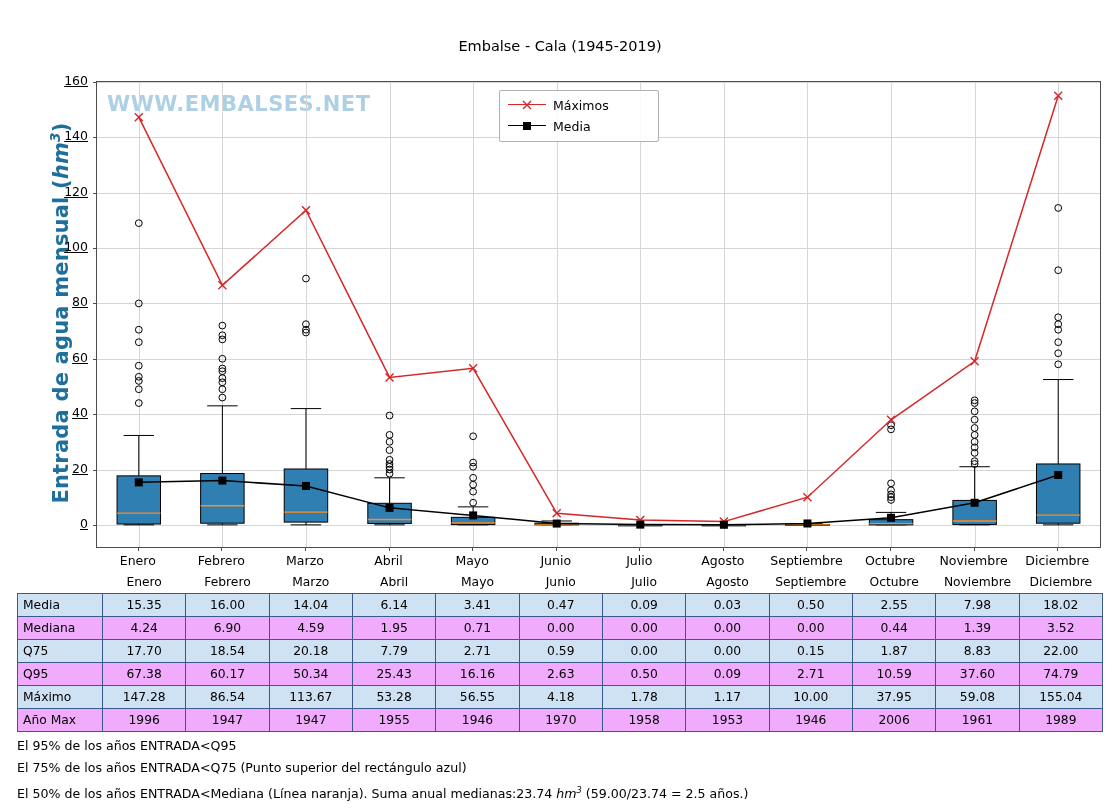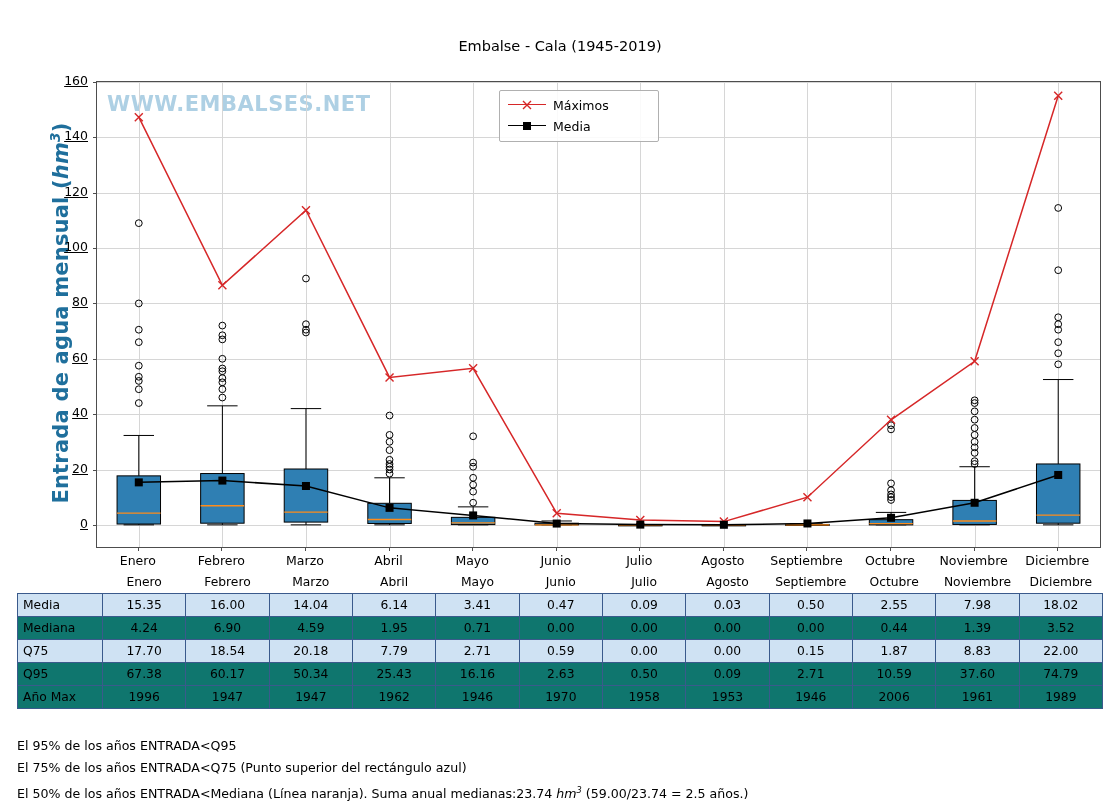--- a/index.html
+++ b/index.html
@@ -165,21 +165,21 @@
     padding: 0;
     overflow: hidden;
     white-space: nowrap;
   }
   table.stats td.rowhead {
     text-align: left;
     padding-left: 5px;
     width: 80px;
   }
   tr.shade td { background: #cfe2f3; }
-  tr.plain td { background: #0f766e; }
+  tr.plain td { background: #f0abfc; }
 
   
   .notes {
     position: absolute;
     left: 17px;
     top: 735px;
     width: 1090px;
     font-size: 12.6px;
     color: #000;
     line-height: 22px;
@@ -554,26 +554,41 @@
             <td>25.43</td>
             <td>16.16</td>
             <td>2.63</td>
             <td>0.50</td>
             <td>0.09</td>
             <td>2.71</td>
             <td>10.59</td>
             <td>37.60</td>
             <td>74.79</td>
           </tr>
+          <tr class="shade">
+            <td class="rowhead">Máximo</td>
+            <td>147.28</td>
+            <td>86.54</td>
+            <td>113.67</td>
+            <td>53.28</td>
+            <td>56.55</td>
+            <td>4.18</td>
+            <td>1.78</td>
+            <td>1.17</td>
+            <td>10.00</td>
+            <td>37.95</td>
+            <td>59.08</td>
+            <td>155.04</td>
+          </tr>
           <tr class="plain">
             <td class="rowhead">Año Max</td>
             <td>1996</td>
             <td>1947</td>
             <td>1947</td>
-            <td>1962</td>
+            <td>1955</td>
             <td>1946</td>
             <td>1970</td>
             <td>1958</td>
             <td>1953</td>
             <td>1946</td>
             <td>2006</td>
             <td>1961</td>
             <td>1989</td>
           </tr>
         </tbody>

